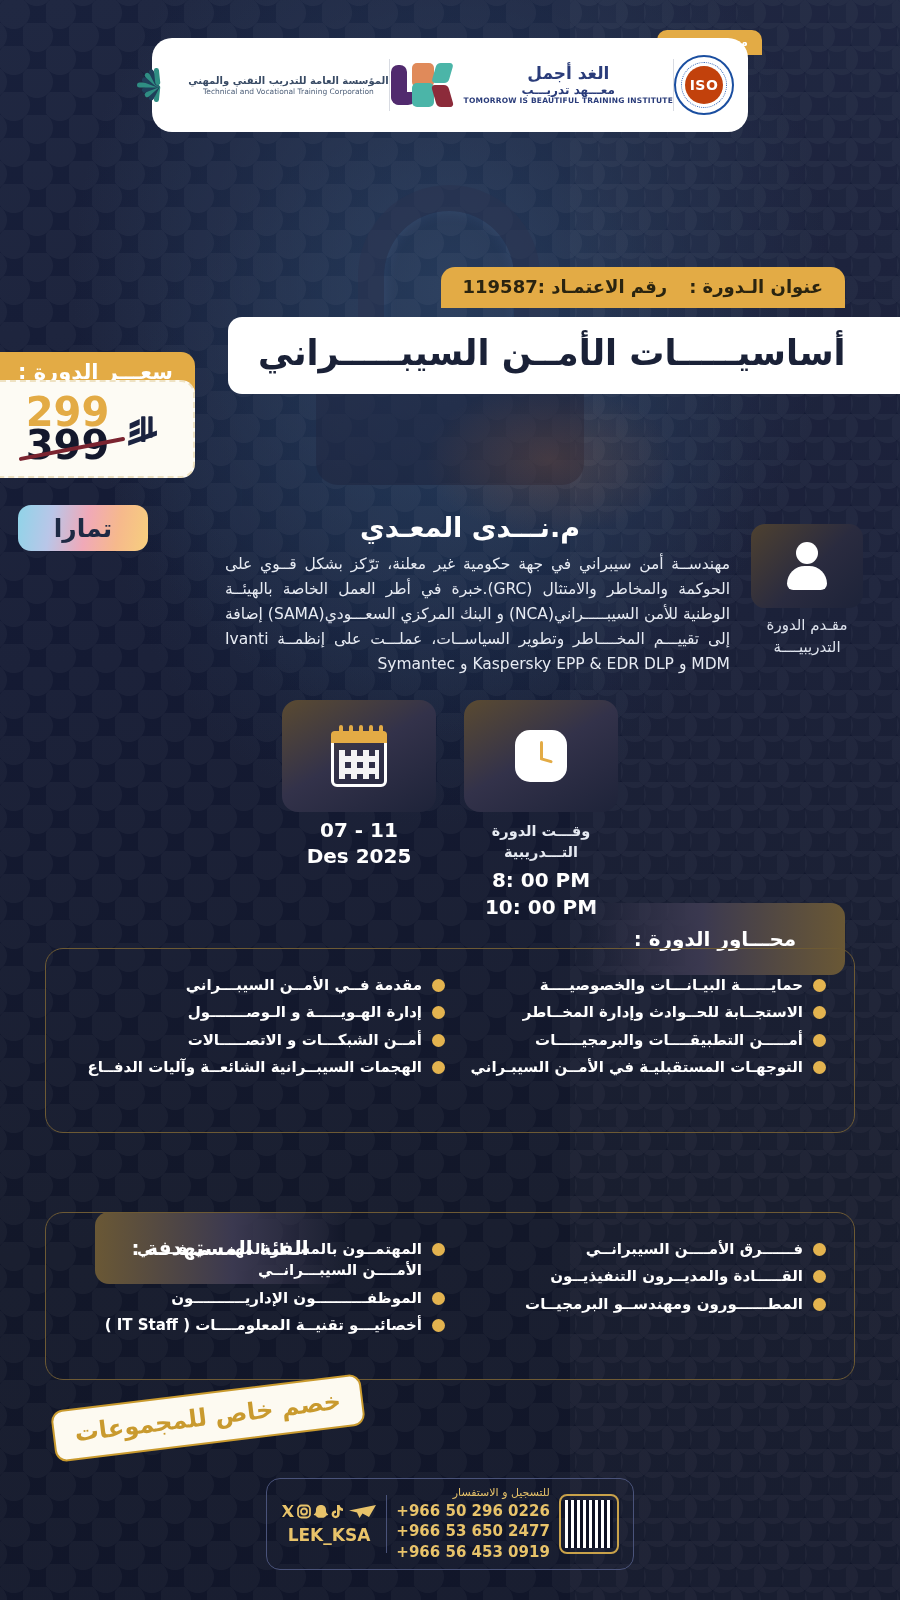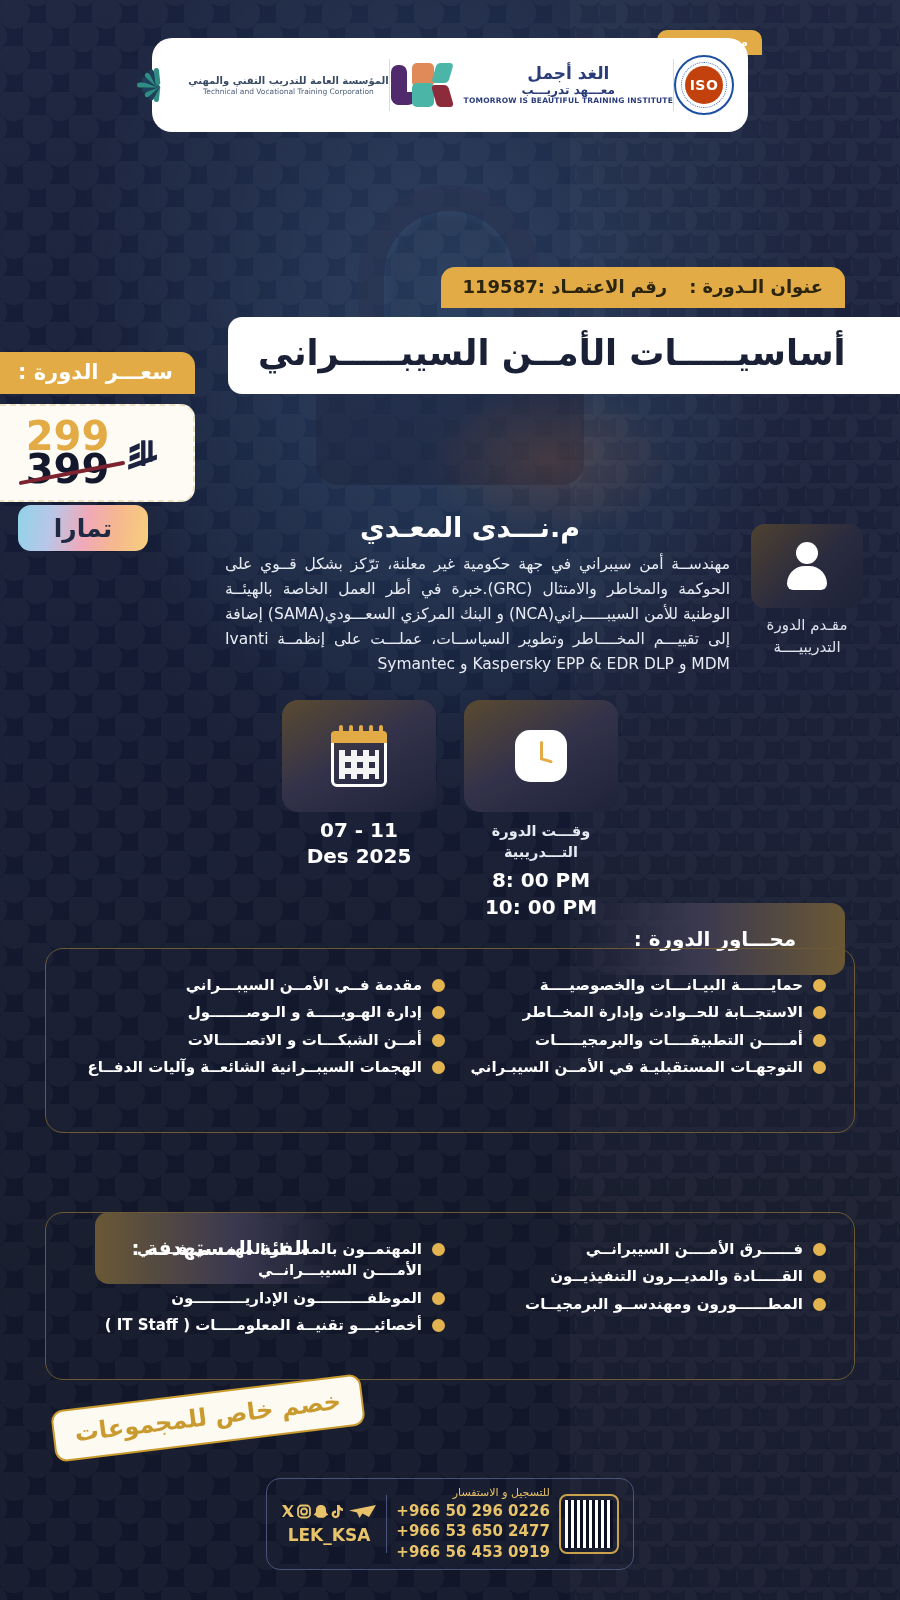--- a/index.html
+++ b/index.html
@@ -142,21 +142,21 @@
 
   
   .price-label{
     position:absolute; left:0; top:352px;
     background:#e3ab45; color:#fff;
     font-size:21px; font-weight:bold;
     padding:8px 22px 10px 18px;
     border-radius:0 14px 0 0;
   }
   .price-box{
-    position:absolute; left:0; top:404px; width:195px; height:98px;
+    position:absolute; left:0; top:380px; width:195px; height:98px;
     background:#fdfbf4; border-radius:0 14px 14px 0;
     border:2px dashed #efe2c2; border-left:none;
     display:flex; align-items:center; justify-content:center; gap:12px;
     padding:0 10px;
   }
   .sar{ width:46px; height:46px; flex:0 0 auto; margin-top:6px;}
   .prices{ display:flex; flex-direction:column; align-items:flex-start; line-height:.92;}
   .p-new{ color:#e3ab45; font-size:40px; font-weight:bold; direction:ltr;}
   .p-old{ color:#14182c; font-size:40px; font-weight:bold; direction:ltr; position:relative; margin-top:-4px;}
   .p-old::after{

